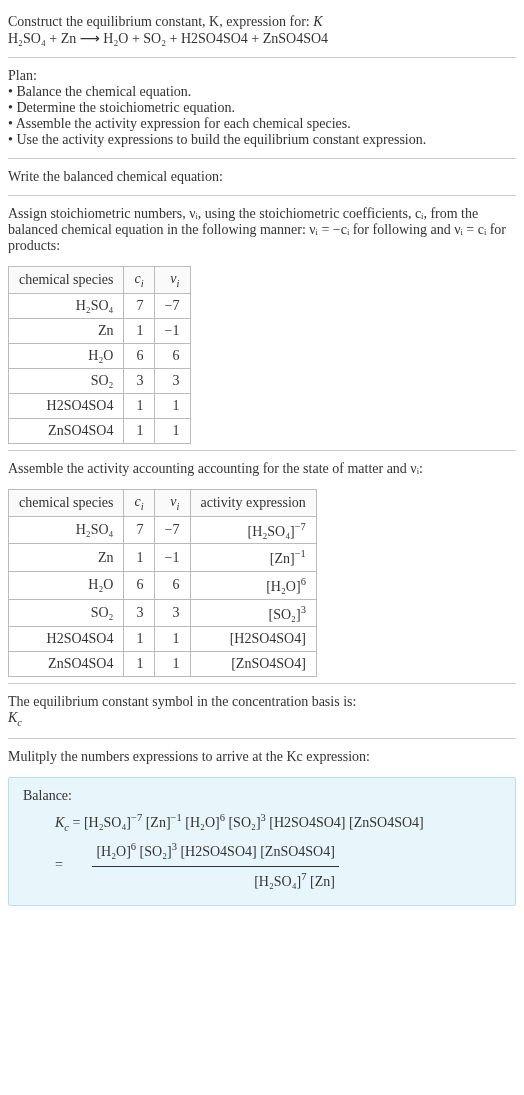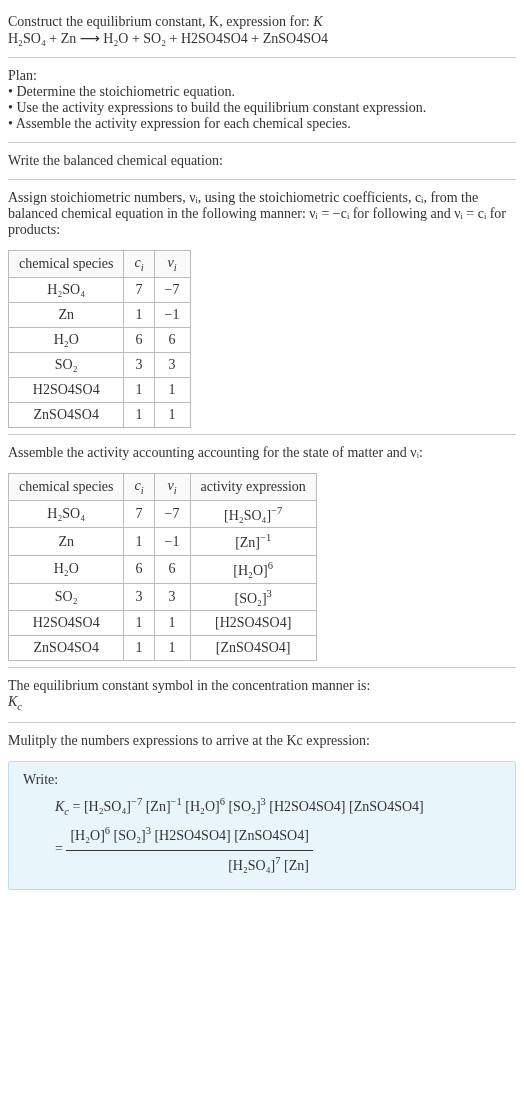--- a/index.html
+++ b/index.html
@@ -20,21 +20,21 @@
     border-top: 1px solid #ccc;
     margin: 4px 0;
   }
   table {
     border-collapse: collapse;
     margin: 6px 0;
   }
   th, td {
     border: 1px solid #bbb;
     padding: 4px 10px;
-    text-align: center;
+    text-align: right;
     font-weight: normal;
   }
   th {
     background: #fafafa;
   }
   .answer-box {
     background: #e8f5fb;
     border: 1px solid #b8dff0;
     border-radius: 2px;
     padding: 10px 14px;
@@ -44,20 +44,21 @@
     margin-bottom: 4px;
   }
   .answer-box .eq {
     padding-left: 32px;
     line-height: 1.9;
   }
   .frac {
     display: inline-block;
     vertical-align: middle;
     text-align: center;
+    margin-left: 26px;
   }
   .frac .num {
     display: block;
     border-bottom: 1px solid #333;
     padding: 0 4px;
   }
   .frac .den {
     display: block;
     padding: 0 4px;
     text-align: right;
@@ -74,23 +75,24 @@
 
 <div class="section">
   <span>Construct the equilibrium constant, K, expression for:</span> <i>K</i><br>
   <span>H₂SO₄ + Zn ⟶ H₂O + SO₂ + H2SO4SO4 + ZnSO4SO4</span>
 </div>
 
 <hr>
 
 <div class="section">
   <span>Plan:</span><br>
+  <span class="plan-item">• Balance the chemical equation.</span>
   <span class="plan-item">• Determine the stoichiometric equation.</span>
+  <span class="plan-item">• Assemble the activity expression for each chemical species.</span>
   <span class="plan-item">• Use the activity expressions to build the equilibrium constant expression.</span>
-  <span class="plan-item">• Assemble the activity expression for each chemical species.</span>
 </div>
 
 <hr>
 
 <div class="section">
   <span>Write the balanced chemical equation:</span><br>
 </div>
 
 <hr>
 
@@ -187,32 +189,32 @@
         <td>1</td>
         <td>1</td>
         <td><span>[ZnSO4SO4]</span></td>
       </tr>
 </tbody>
   </table>
 
 <hr>
 
 <div class="section">
-  <span>The equilibrium constant symbol in the concentration manner is:</span><br>
+  <span>The equilibrium constant symbol in the concentration basis is:</span><br>
   <i><span>K</span><sub>c</sub></i>
 </div>
 
 <hr>
 
 <div class="section">
   <span>Mulitply the numbers expressions to arrive at the Kc expression:</span>
 </div>
 
 <div class="answer-box">
-  <div class="label">Write:</div>
+  <div class="label">Balance:</div>
   <div class="eq">
     <i>K<sub>c</sub></i> = 
     <span>[H₂SO₄]</span><sup>−7</sup>
     <span>[Zn]</span><sup>−1</sup>
     <span>[H₂O]</span><sup>6</sup>
     <span>[SO₂]</span><sup>3</sup>
     <span>[H2SO4SO4]</span>
     <span>[ZnSO4SO4]</span>
     <br>
     <span>=</span>

